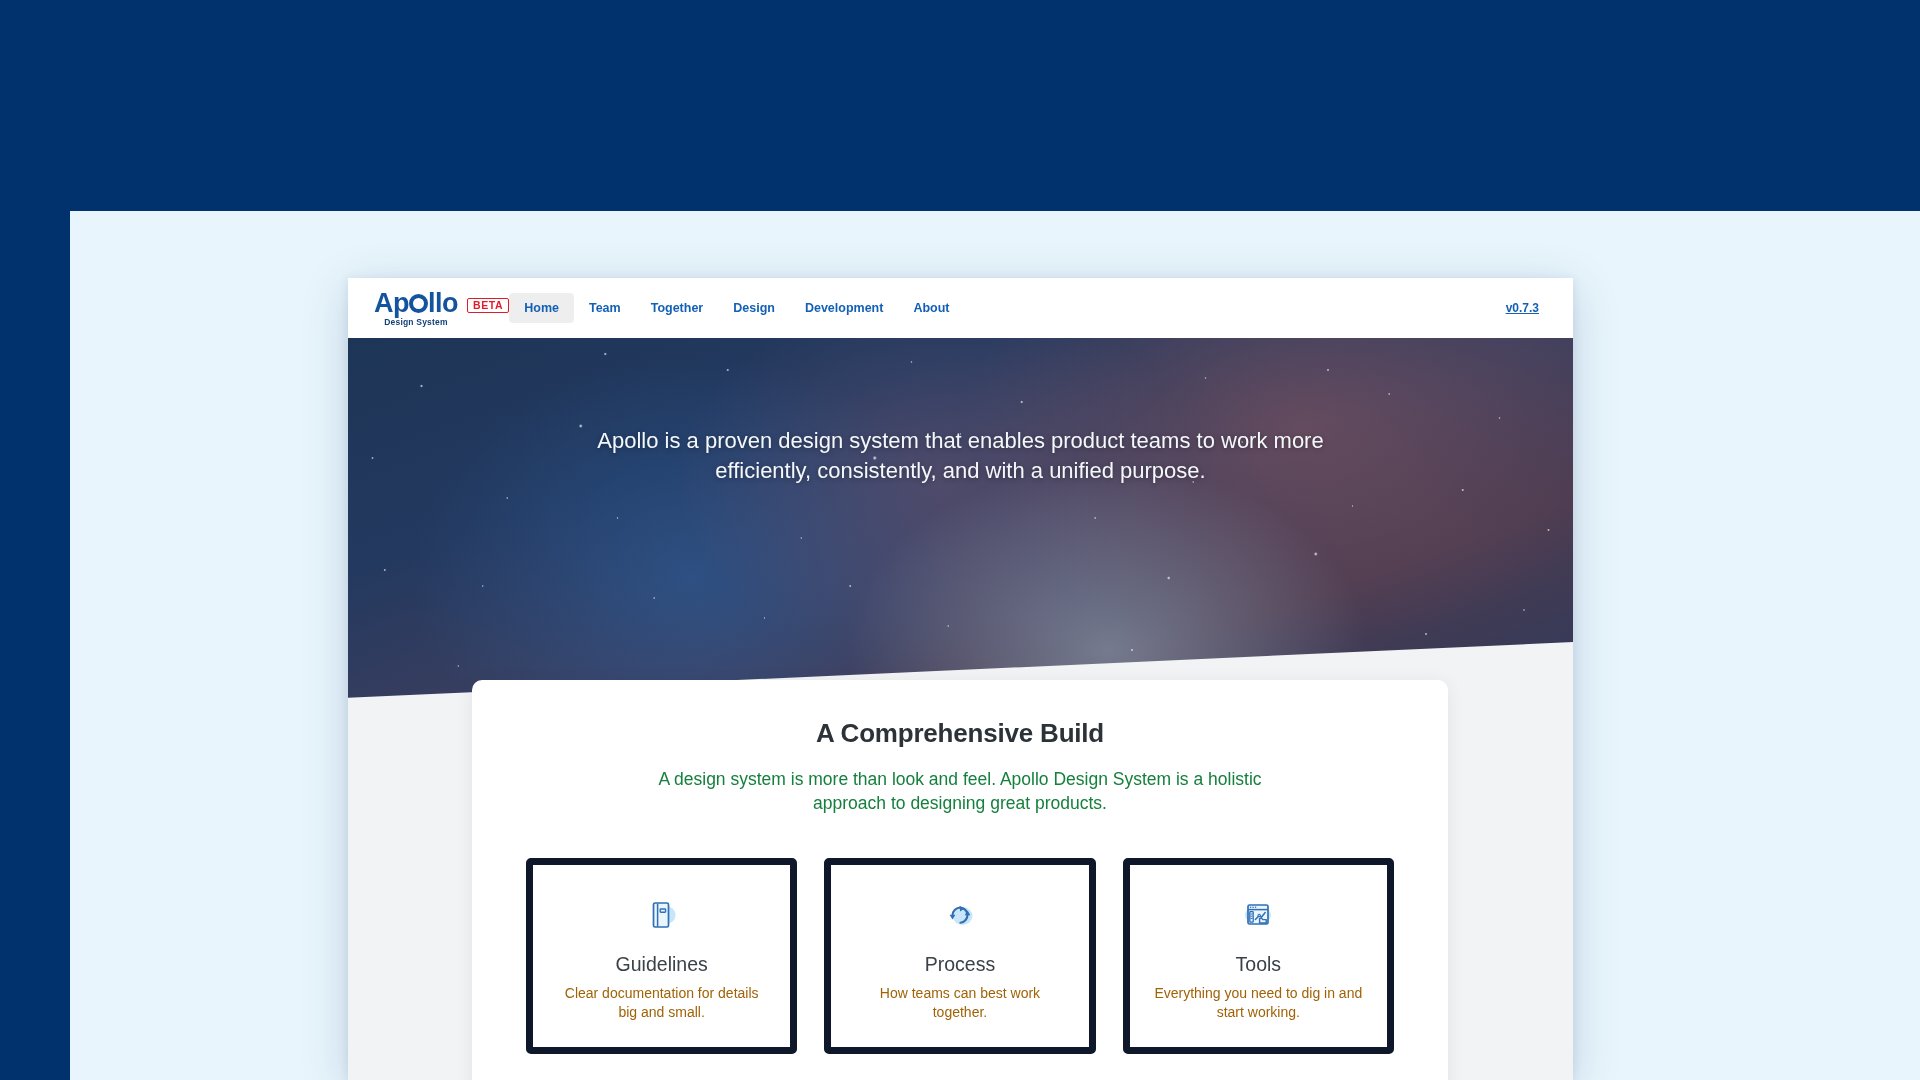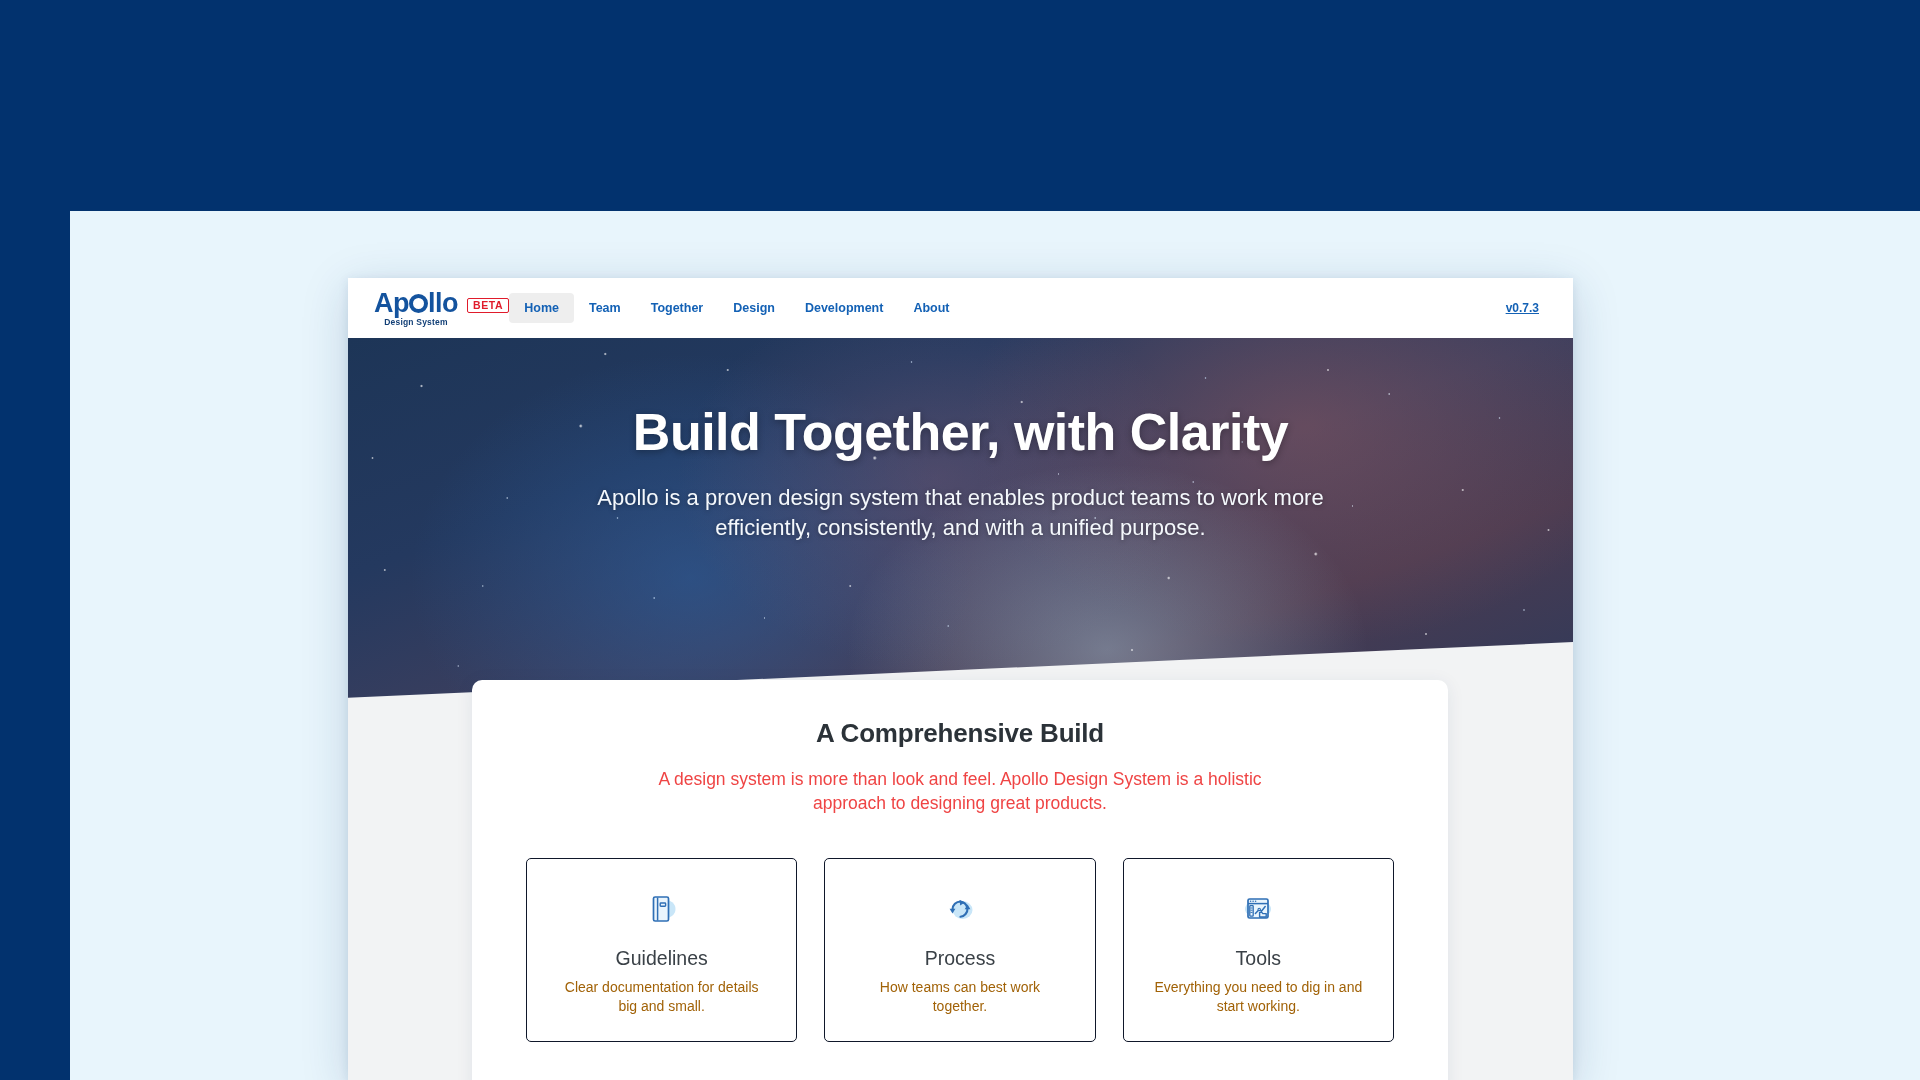--- a/index.html
+++ b/index.html
@@ -260,31 +260,31 @@
     font-size: 26px;
     font-weight: bold;
     color: #2b3238;
     letter-spacing: -0.2px;
   }
   .card-sub {
     margin: 19px auto 0;
     max-width: 660px;
     font-size: 17.5px;
     line-height: 1.36;
-    color: #ef4444;
+    color: #15803d;
   }
 
   .features {
     display: flex;
     gap: 27px;
     margin-top: 42px;
   }
   .feature {
     flex: 1;
-    border: 1px solid #0f172a;
+    border: 7px solid #0f172a;
     border-radius: 5px;
     padding: 26px 8px 24px;
     text-align: center;
     background: #ffffff;
     cursor: pointer;
   }
   .feature-icon {
     height: 48px;
     display: flex;
     align-items: center;
@@ -336,21 +336,20 @@
 
       <div class="version-link">v0.7.3</div>
     </div>
 
     <div class="hero">
       <div class="hero-bg"></div>
       <div class="stars"></div>
       <div class="hero-cut"></div>
 
       <div class="hero-content">
-        <h1 class="hero-title">Build Together, with Clarity</h1>
         <p class="hero-sub">Apollo is a proven design system that enables product teams to work more efficiently, consistently, and with a unified purpose.</p>
       </div>
     </div>
 
     <div class="below"></div>
 
     <div class="content-card">
       <h2 class="card-title">A Comprehensive Build</h2>
       <p class="card-sub">A design system is more than look and feel. Apollo Design System is a holistic approach to designing great products.</p>
 

